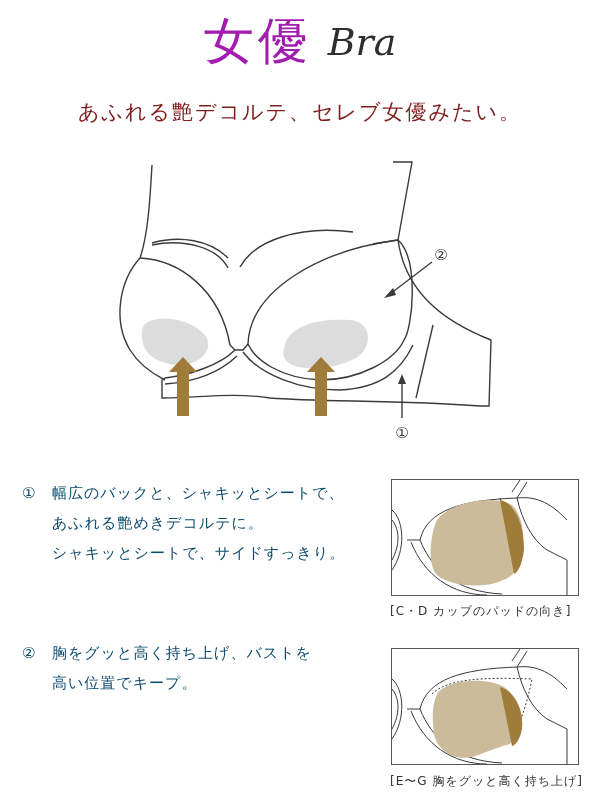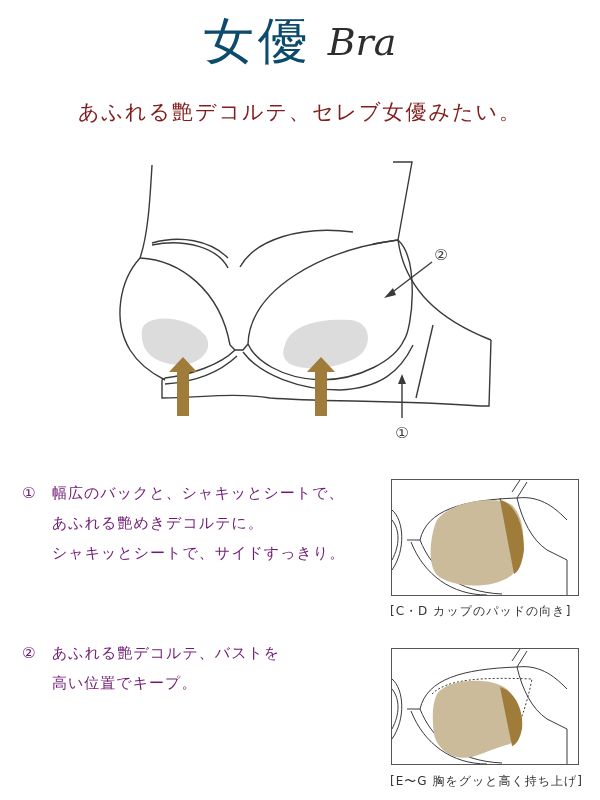--- a/index.html
+++ b/index.html
@@ -1,26 +1,26 @@
 <!DOCTYPE html>
 <html><head>
 <meta charset="utf-8">
 <style>
   html, body { margin: 0; padding: 0; background: #ffffff; }
   body { width: 600px; height: 800px; position: relative; overflow: hidden;
          font-family: "DejaVu Sans", sans-serif; color: #333333; }
   .title { position: absolute; left: 0; top: 8px; width: 600px; text-align: center; height: 70px; }
-  .title-jp { font-family: "DejaVu Serif", serif; font-size: 50px; font-weight: 300; color: #0c4a6e;
+  .title-jp { font-family: "DejaVu Serif", serif; font-size: 50px; font-weight: 300; color: #a21caf;
               letter-spacing: 4px; vertical-align: middle; text-align: right; }
   .title-en { font-family: "DejaVu Serif", serif; font-style: italic; font-size: 38px; color: #2e2e2e;
               vertical-align: middle; margin-left: 16px; }
   .subtitle { position: absolute; top: 98px; left: 0; width: 600px; text-align: center;
               font-size: 21px; letter-spacing: 2px; color: #7f1d1d; }
   .illus { position: absolute; left: 0; top: 150px; width: 600px; height: 310px; }
-  .desc { position: absolute; left: 22px; font-size: 15px; line-height: 30px; color: #701a75; letter-spacing: 1px; }
+  .desc { position: absolute; left: 22px; font-size: 15px; line-height: 30px; color: #0c4a6e; letter-spacing: 1px; }
   .desc .num { display: inline-block; width: 30px; }
   .desc .line { display: block; }
   .desc .indent { padding-left: 30px; }
   .pad-box { position: absolute; left: 391px; width: 186px; height: 115px; border: 1px solid #555; overflow: hidden; background:#fff;}
   .pad-caption { position: absolute; left: 390px; font-size: 12px; color: #333; letter-spacing: 1px; }
 </style>
 </head>
 <body>
 
 <div class="title">
@@ -74,21 +74,21 @@
   <text x="402" y="438" font-size="15" fill="#3a3a3a" text-anchor="middle" font-family="DejaVu Sans, sans-serif">①</text>
 </svg>
 
 <div class="desc" style="top:478px;">
   <span class="line"><span class="num">①</span><span>幅広のバックと、シャキッとシートで、</span></span>
   <span class="line indent">あふれる艶めきデコルテに。</span>
   <span class="line indent">シャキッとシートで、サイドすっきり。</span>
 </div>
 
 <div class="desc" style="top:638px;">
-  <span class="line"><span class="num">②</span><span>あふれる艶デコルテ、バストを</span></span>
+  <span class="line"><span class="num">②</span><span>胸をグッと高く持ち上げ、バストを</span></span>
   <span class="line indent">高い位置でキープ。</span>
 </div>
 
 <div class="pad-box" style="top:479px;">
   <svg width="186" height="115" viewBox="0 0 186 115" xmlns="http://www.w3.org/2000/svg">
     <g fill="none" stroke="#3a3a3a" stroke-width="1">
       <path d="M0 30 C12 40 14 70 0 90"></path>
       <path d="M0 40 C8 50 8 65 0 80"></path>
       <path d="M15 60 L28 60 C35 30 70 20 125 18"></path>
       <path d="M28 60 C40 90 65 112 110 114"></path>

